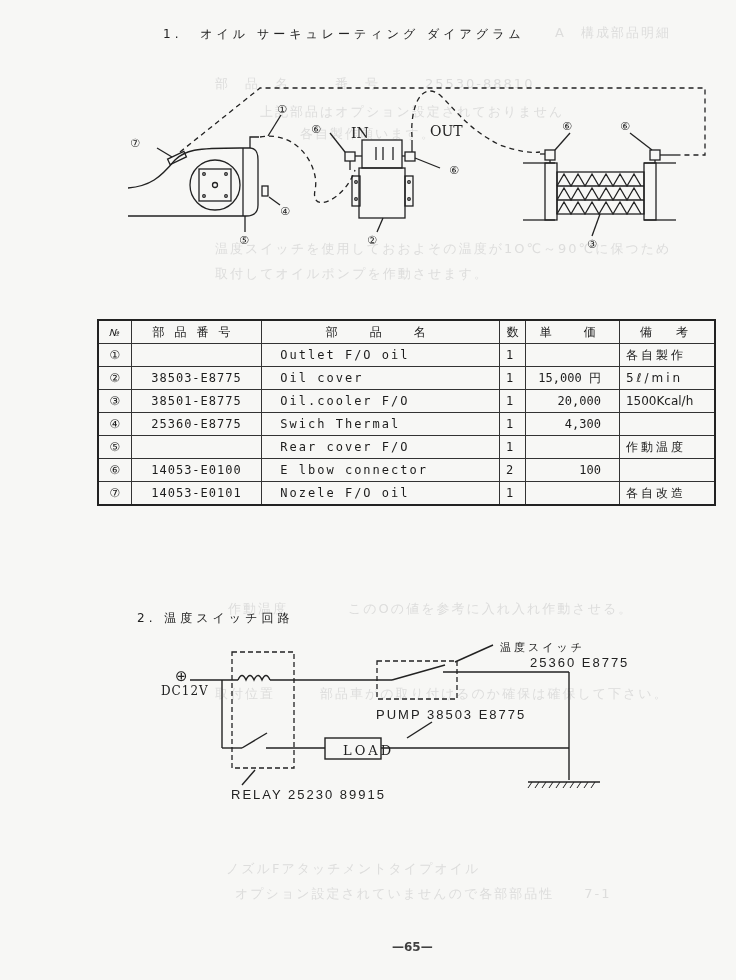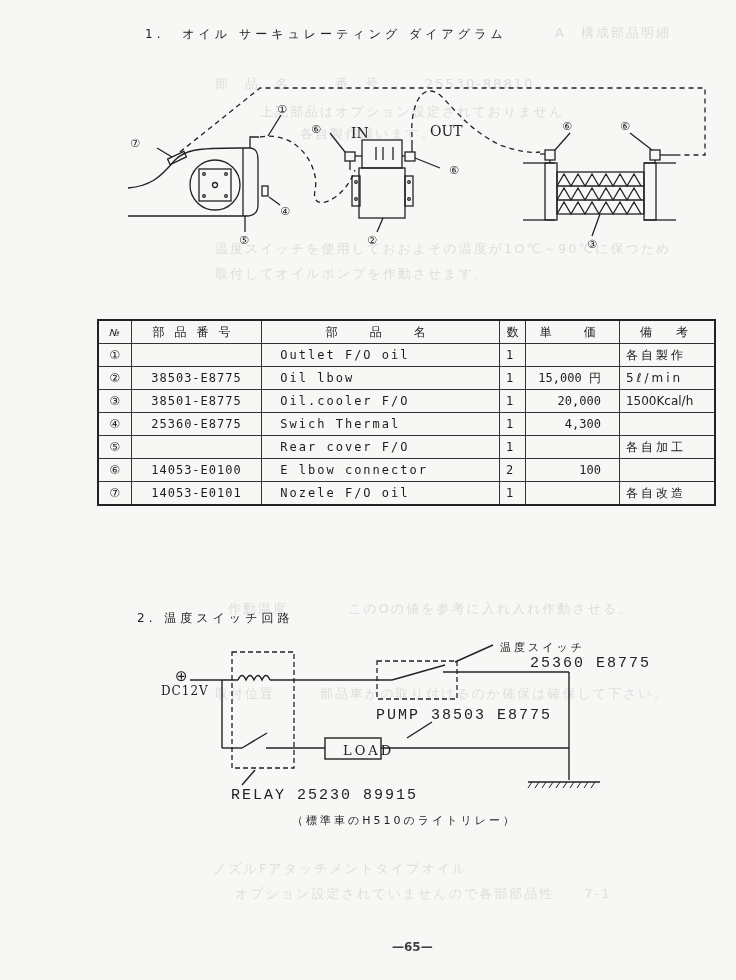--- a/index.html
+++ b/index.html
@@ -38,42 +38,42 @@
   .c-no { width: 22px; text-align: center; }
   .c-pn { width: 125px; text-align: center; letter-spacing: 1px; }
   .c-name { width: 230px; text-align: left; letter-spacing: 2px; padding-left: 18px !important; }
   .c-qty { width: 14px; text-align: left; }
   .c-price { width: 70px; text-align: right; padding-right: 18px !important; }
   .c-note { width: 86px; font-family: "DejaVu Sans", sans-serif; letter-spacing: 3px; margin-left: 28px; }
 
   .caption {
     position: absolute; font-size: 11px; letter-spacing: 3px; color: #222; white-space: nowrap;
   }
-  .mono { font-family: Liberation Mono, monospace; letter-spacing: 2px; font-size: 15px; }
+  .mono { font-family: Liberation Sans, sans-serif; letter-spacing: 2px; font-size: 13px; }
   .page-num {
     position: absolute; left: 392px; top: 940px; font-size: 12px; font-weight: bold; color: #404040;
   }
 </style>
 </head>
 <body>
 
 <div class="page">
 
   <div class="ghost" style="left:555px;top:24px;">A　構成部品明細</div>
   <div class="ghost" style="left:215px;top:75px;">部　品　名　　　番　号　　　25530-88810</div>
   <div class="ghost" style="left:260px;top:103px;">上記部品はオプション設定されておりません</div>
   <div class="ghost" style="left:300px;top:125px;">各自製作願います。</div>
   <div class="ghost" style="left:215px;top:240px;">温度スイッチを使用しておおよその温度が1O℃～90℃に保つため</div>
   <div class="ghost" style="left:215px;top:265px;">取付してオイルポンプを作動させます。</div>
   <div class="ghost" style="left:228px;top:600px;">作動温度　　　　このOの値を参考に入れ入れ作動させる。</div>
   <div class="ghost" style="left:215px;top:685px;">取付位置　　　部品車がの取り付けるのか確保は確保して下さい。</div>
-  <div class="ghost" style="left:213px;top:860px;">ノズルFアタッチメントタイプオイル</div>
+  <div class="ghost" style="left:226px;top:860px;">ノズルFアタッチメントタイプオイル</div>
   <div class="ghost" style="left:235px;top:885px;">オプション設定されていませんので各部部品性　　7-1</div>
 
-  <div class="sec-title" style="left:145px;top:26px;">
+  <div class="sec-title" style="left:163px;top:26px;">
     <span>1.</span>
     <span style="margin-left:10px;">オイル サーキュレーティング ダイアグラム</span>
   </div>
 
   <svg class="diagram" width="736" height="310" viewBox="0 0 736 310">
     <g fill="none" stroke="#222" stroke-width="1.3">
 
       <path d="M128 188 C150 186 160 178 175 160 C185 150 195 148 240 148 L245 148"></path>
       <path d="M245 148 L250 148 Q258 148 258 160 L258 205 Q258 216 246 216 L128 216"></path>
       <line x1="243" y1="148" x2="243" y2="216"></line>
@@ -181,21 +181,21 @@
       <td class="c-no">①</td>
       <td class="c-pn"></td>
       <td class="c-name">Outlet  F/O  oil</td>
       <td class="c-qty">1</td>
       <td class="c-price"></td>
       <td class="c-note">各自製作</td>
     </tr>
     <tr>
       <td class="c-no">②</td>
       <td class="c-pn">38503-E8775</td>
-      <td class="c-name">Oil lbow</td>
+      <td class="c-name">Oil cover</td>
       <td class="c-qty">1</td>
       <td class="c-price">15,000 円</td>
       <td class="c-note">5ℓ/min</td>
     </tr>
     <tr>
       <td class="c-no">③</td>
       <td class="c-pn">38501-E8775</td>
       <td class="c-name">Oil.cooler  F/O</td>
       <td class="c-qty">1</td>
       <td class="c-price">20,000</td>
@@ -208,21 +208,21 @@
       <td class="c-qty">1</td>
       <td class="c-price">4,300</td>
       <td class="c-note"></td>
     </tr>
     <tr>
       <td class="c-no">⑤</td>
       <td class="c-pn"></td>
       <td class="c-name">Rear cover F/O</td>
       <td class="c-qty">1</td>
       <td class="c-price"></td>
-      <td class="c-note">各自加工</td>
+      <td class="c-note">作動温度</td>
     </tr>
     <tr>
       <td class="c-no">⑥</td>
       <td class="c-pn">14053-E0100</td>
       <td class="c-name">E lbow connector</td>
       <td class="c-qty">2</td>
       <td class="c-price">100</td>
       <td class="c-note"></td>
     </tr>
     <tr>
@@ -285,17 +285,16 @@
     </g>
     <text x="343" y="755" style="font-family:'DejaVu Serif',serif;font-size:13px;letter-spacing:3px;fill:#222;">LOAD</text>
   </svg>
 
   <div class="caption" style="left:175px;top:667px;font-size:15px;letter-spacing:0;">⊕</div>
   <div class="caption" style="left:161px;top:684px;font-family:'DejaVu Serif',serif;font-size:12px;letter-spacing:1px;">DC12V</div>
   <div class="caption" style="left:500px;top:640px;font-size:11px;">温度スイッチ</div>
   <div class="caption mono" style="left:530px;top:655px;">25360  E8775</div>
   <div class="caption mono" style="left:376px;top:707px;">PUMP  38503  E8775</div>
   <div class="caption mono" style="left:231px;top:787px;">RELAY  25230  89915</div>
-  <div class="caption" style="left:292px;top:813px;">（標準車のH510のライトリレー）</div>
 
   <div class="page-num">—65—</div>
 
 </div>
 
 </body></html>

